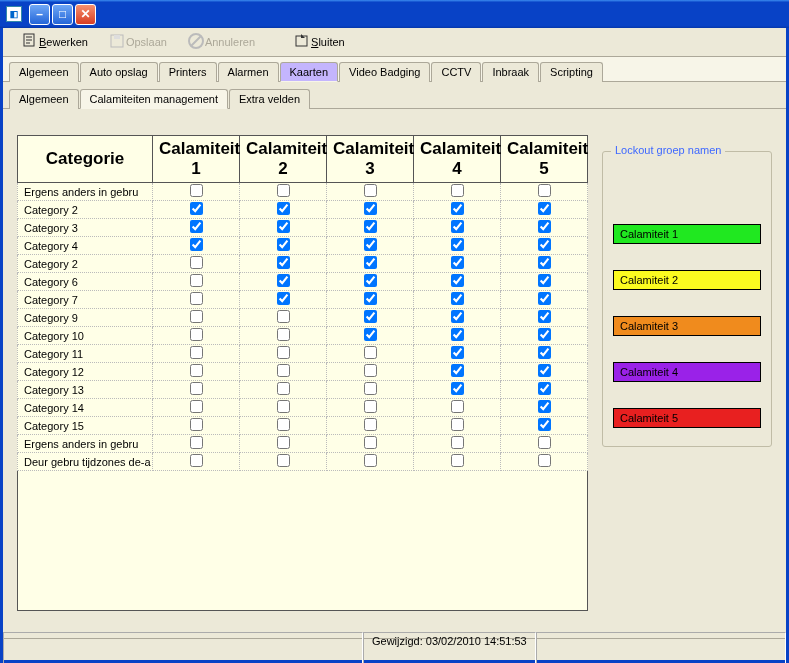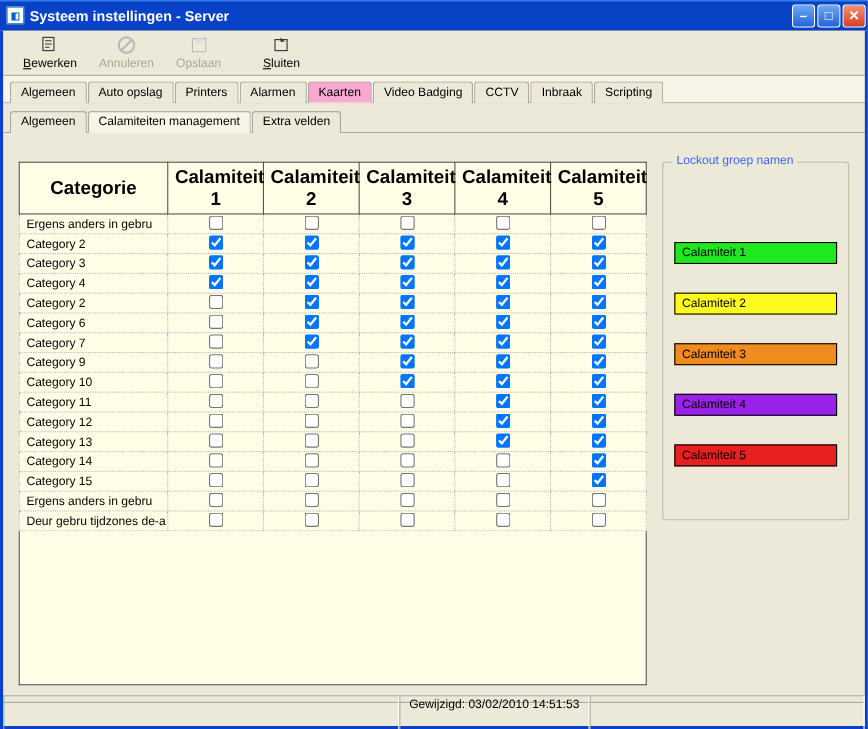--- a/index.html
+++ b/index.html
@@ -4,90 +4,89 @@
 <style>
   *{box-sizing:border-box;margin:0;padding:0}
   body{font-family:Tahoma,Arial,sans-serif;font-size:11px;background:#ece9d8;width:789px;height:663px;overflow:hidden}
   .titlebar{height:28px;background:linear-gradient(to bottom,#3c8cf0 0%,#0842c6 8%,#0842c6 92%,#0536a9 100%);display:flex;align-items:center;padding:0 2px 0 6px;color:#fff;font-weight:bold}
   .titlebar .icon{width:16px;height:16px;background:#fff;margin-right:5px;border:1px solid #38a;display:flex;align-items:center;justify-content:center;font-size:9px;color:#06c}
   .titlebar .title{flex:1;font-size:13px}
   .titlebar .winbtn{width:21px;height:21px;margin-left:2px;border:1px solid #fff;background:linear-gradient(to bottom,#6fa8f6,#2465d8);color:#fff;display:flex;align-items:center;justify-content:center;font-weight:bold;font-size:12px;font-family:Arial;border-radius:3px;cursor:pointer}
   .titlebar .winbtn.close{background:linear-gradient(to bottom,#f6906f,#d83e24)}
   .inner-frame{border-left:3px solid #0842c6;border-right:3px solid #0842c6;border-bottom:3px solid #0842c6;height:635px;background:#ece9d8;display:flex;flex-direction:column}
   .toolbar{display:flex;gap:0;padding:2px 8px;background:#ece9d8;border-bottom:1px solid #aca899}
-  .toolbar .tbtn{display:flex;flex-direction:column;align-items:center;font-size:11px;padding:2px 10px;cursor:pointer;color:#000}
+  .toolbar .tbtn{display:flex;flex-direction:row;align-items:center;font-size:11px;padding:2px 10px;cursor:pointer;color:#000}
   .toolbar .tbtn.disabled{color:#aca899;cursor:default}
   .toolbar .tbtn .ticon{width:18px;height:18px;margin-bottom:2px;display:flex;align-items:center;justify-content:center}
   .toolbar .tbtn u{text-decoration:underline}
   .tabstrip{display:flex;padding:4px 6px 0 6px;border-bottom:1px solid #aca899;background:#f7f5e8}
   .tab{padding:3px 9px;border:1px solid #aca899;border-bottom:none;background:#ece9d8;margin-right:1px;border-radius:3px 3px 0 0;cursor:pointer;font-size:11px;position:relative;top:1px}
-  .tab.active{background:#f9a8d4;border-bottom:1px solid #f7f5e8}
+  .tab.active{background:#c4b5fd;border-bottom:1px solid #f7f5e8}
   .subtabstrip{display:flex;padding:6px 6px 0 6px;border-bottom:1px solid #aca899;background:#ece9d8}
   .subtab{padding:3px 9px;border:1px solid #aca899;border-bottom:none;background:#ece9d8;margin-right:1px;border-radius:3px 3px 0 0;cursor:pointer;font-size:11px;position:relative;top:1px}
   .subtab.active{background:#f7f5e8;border-bottom:1px solid #f7f5e8}
   .content{flex:1;padding:26px 14px 10px 14px;display:flex;gap:14px;background:#ece9d8}
   .tablewrap{flex:1}
   table.grid{border-collapse:collapse;width:100%;background:#ffffe7;table-layout:fixed}
   table.grid th{background:#ffffe7;font-weight:bold;font-size:17px;border:1px solid #555;padding:3px 6px;text-align:center}
   table.grid td{border:1px dotted #bbb;padding:0 6px;height:18px;font-size:11px;white-space:nowrap;overflow:hidden;text-overflow:clip}
   table.grid td.cat{text-align:left}
   table.grid td.ck{text-align:center}
   table.grid td.ck input{margin:0}
   .table-pad{height:140px;background:#ffffe7;border:1px solid #555;border-top:none}
   .side{width:170px}
-  .groupbox{border:1px solid #c0bca6;border-radius:3px;padding:14px 10px 48px 10px;position:relative;margin-top:0}
+  .groupbox{border:1px solid #c0bca6;border-radius:3px;padding:14px 10px 18px 10px;position:relative;margin-top:16px}
   .groupbox .legend{position:absolute;top:-8px;left:8px;background:#ece9d8;padding:0 4px;color:#3e68ff;font-size:11px}
   .colorrow{margin-top:26px;border:1px solid #000;padding:2px 6px;font-size:11px;height:20px;display:flex;align-items:center}
   .colorrow.first{margin-top:58px}
   .statusbar{height:22px;border-top:1px solid #aca899;background:#ece9d8;display:flex;align-items:center;font-size:11px}
   .statusbar .panel{border:1px inset #fff;height:36px;padding:2px 8px;margin-right:0}
   .statusbar .panel.empty{width:360px}
   .statusbar .panel.date{flex:0 0 auto}
   .statusbar .panel.rest{flex:1}
 </style>
 </head>
 <body>
 
 <div class="titlebar">
   <div class="icon">◧</div>
-  <div class="title">Systeem instellingen - Server</div>
   <div class="winbtn">–</div>
   <div class="winbtn">□</div>
   <div class="winbtn close">✕</div>
 </div>
 
 <div class="inner-frame">
 
   <div class="toolbar">
     <div class="tbtn">
       <span class="ticon">
         <svg width="18" height="18">
             <rect x="3" y="2" width="10" height="12" fill="none" stroke="#333"></rect>
             <path d="M5 5h6M5 8h6M5 11h4" stroke="#333"></path>
           </svg>
       </span>
       <span><u>B</u>ewerken</span>
     </div>
     <div class="tbtn disabled">
       <span class="ticon">
         <svg width="18" height="18">
+            <rect x="3" y="3" width="12" height="12" fill="none" stroke="#bbb"></rect>
+            <rect x="6" y="3" width="6" height="4" fill="#ddd"></rect>
+          </svg>
+      </span>
+      <span>Opslaan</span>
+    </div>
+    <div class="tbtn disabled">
+      <span class="ticon">
+        <svg width="18" height="18">
             <circle cx="9" cy="9" r="7" fill="none" stroke="#bbb" stroke-width="2"></circle>
             <line x1="4" y1="14" x2="14" y2="4" stroke="#bbb" stroke-width="2"></line>
           </svg>
       </span>
       <span>Annuleren</span>
-    </div>
-    <div class="tbtn disabled">
-      <span class="ticon">
-        <svg width="18" height="18">
-            <rect x="3" y="3" width="12" height="12" fill="none" stroke="#bbb"></rect>
-            <rect x="6" y="3" width="6" height="4" fill="#ddd"></rect>
-          </svg>
-      </span>
-      <span>Opslaan</span>
     </div>
     <div style="width:18px"></div>
     <div class="tbtn">
       <span class="ticon">
         <svg width="18" height="18">
             <rect x="3" y="4" width="11" height="10" fill="none" stroke="#333"></rect>
             <path d="M8 2 L12 6 L8 6 Z" fill="#333"></path>
           </svg>
       </span>
       <span><u>S</u>luiten</span>

